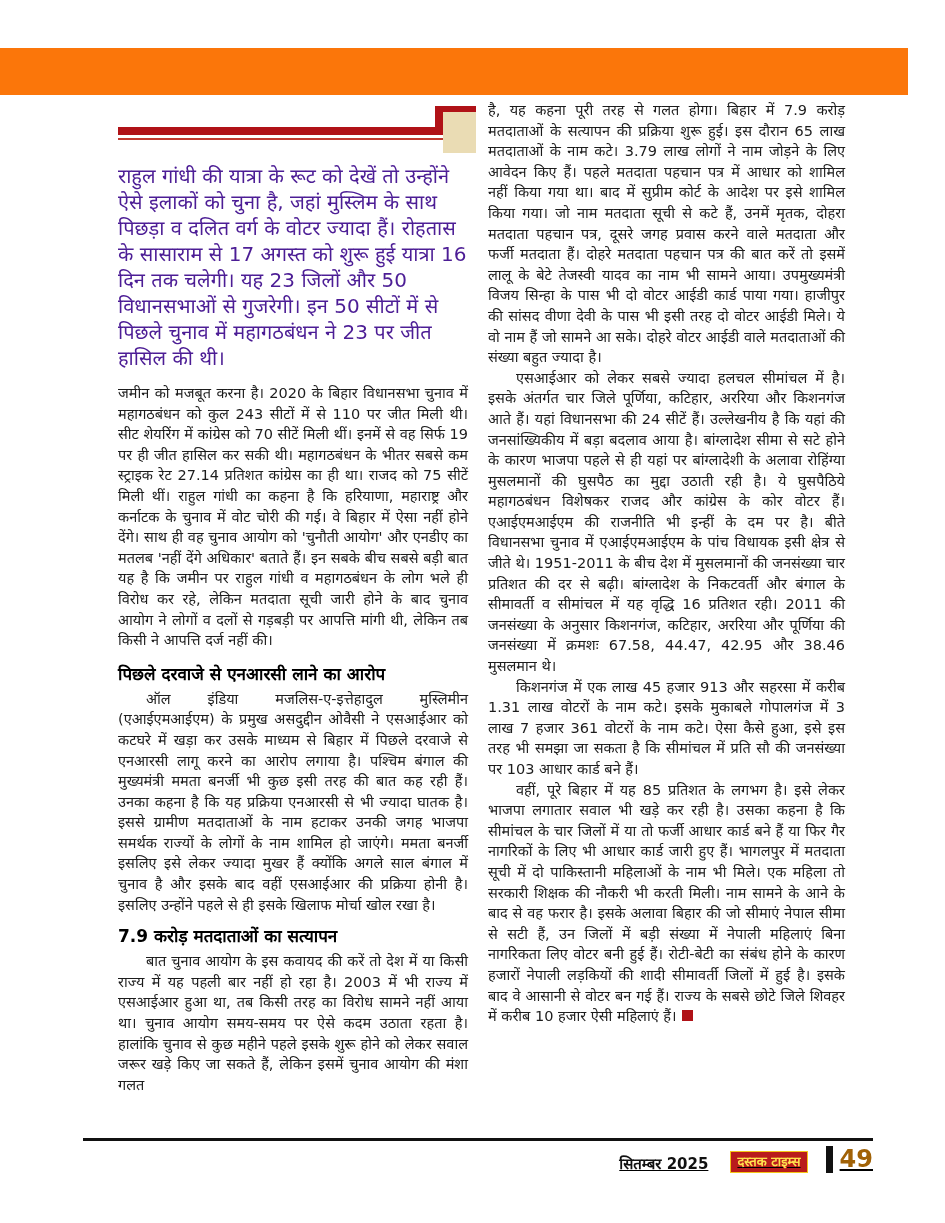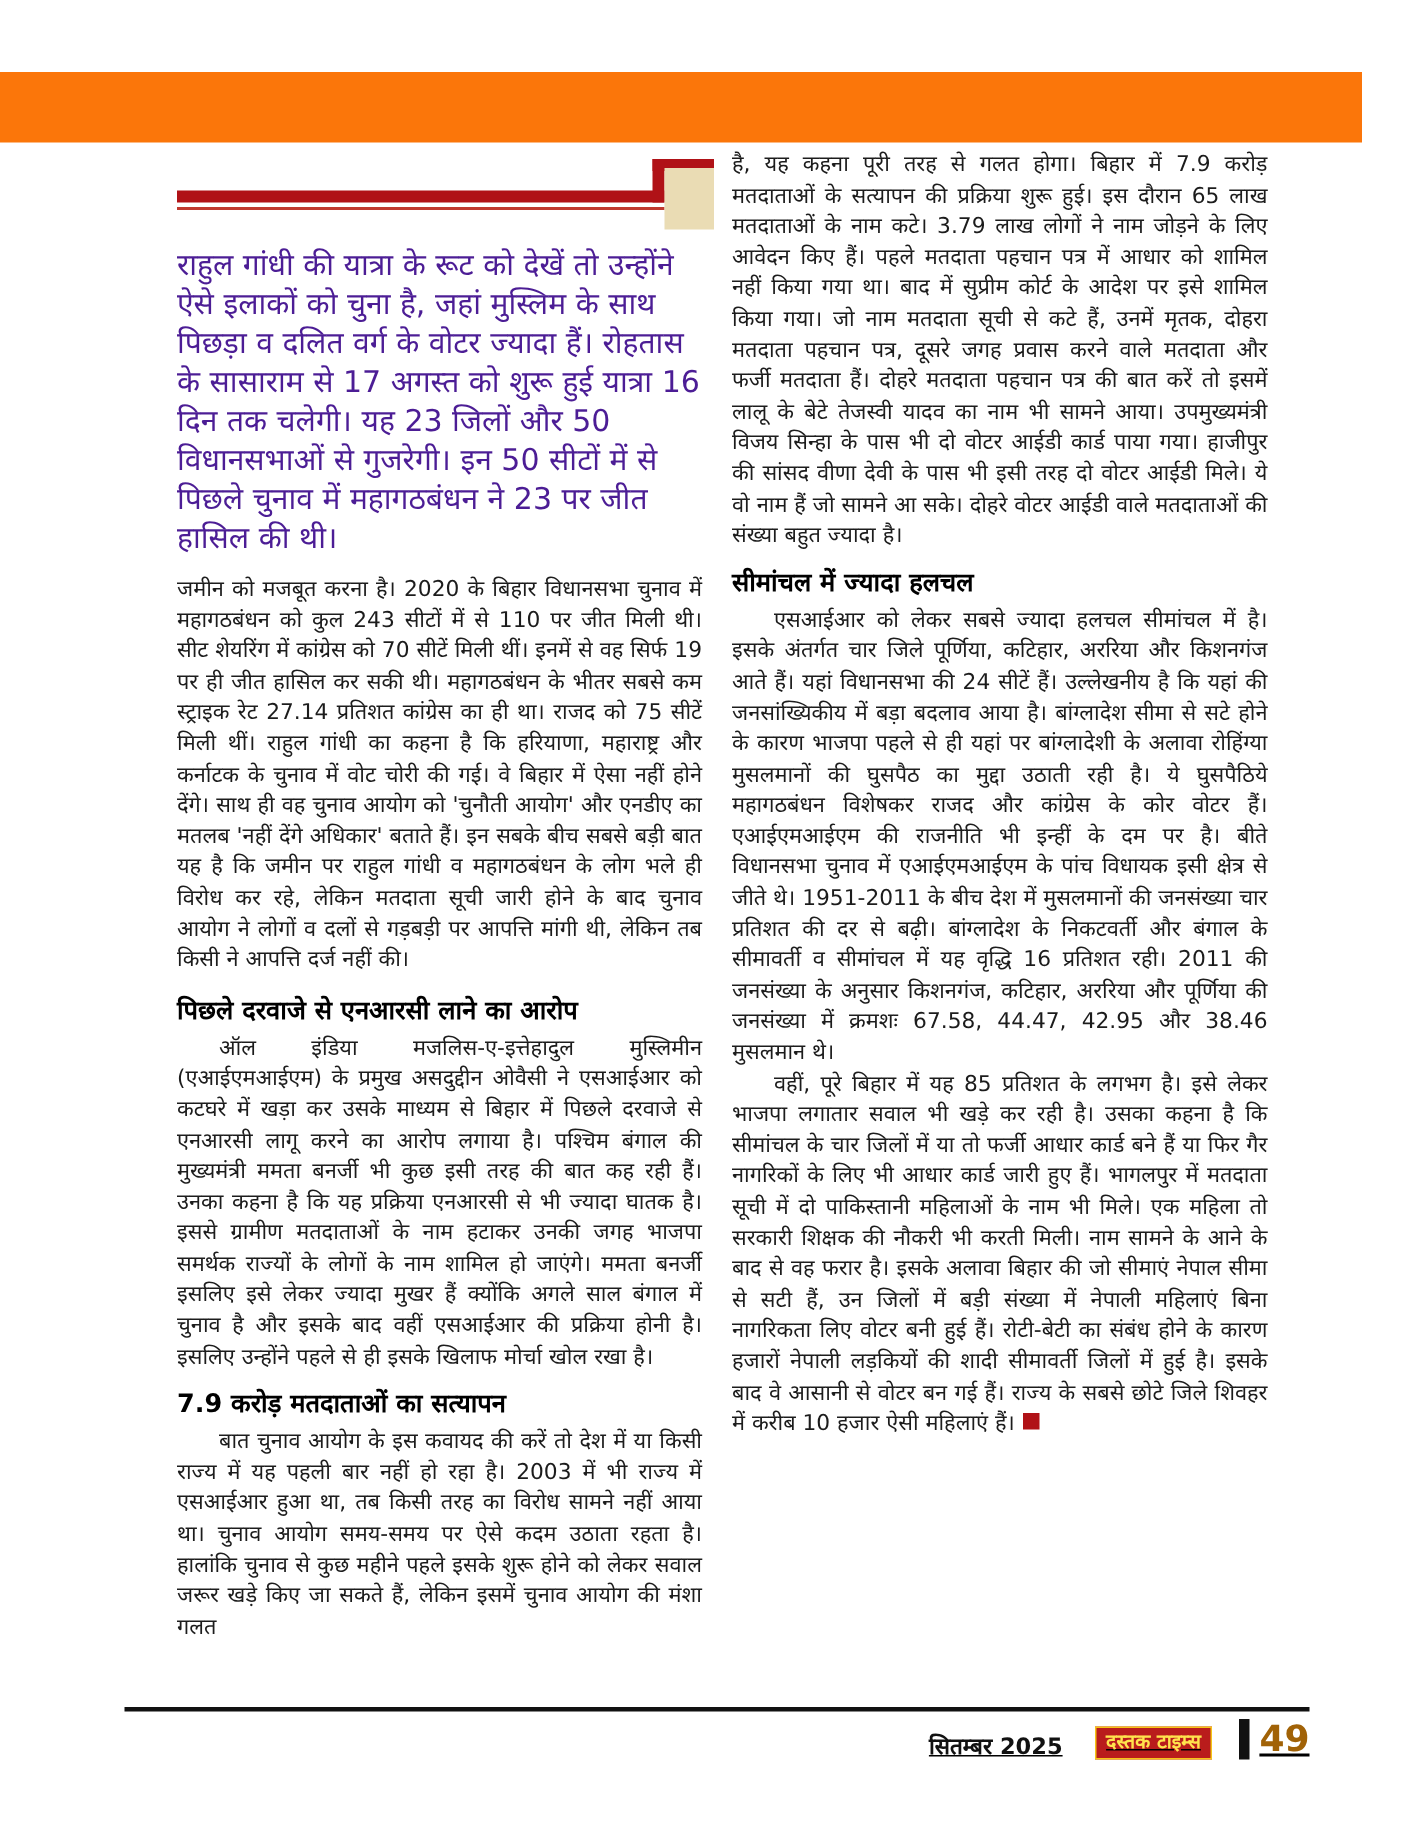--- a/index.html
+++ b/index.html
@@ -100,22 +100,22 @@
     <p class="pull-quote">राहुल गांधी की यात्रा के रूट को देखें तो उन्होंने ऐसे इलाकों को चुना है, जहां मुस्लिम के साथ पिछड़ा व दलित वर्ग के वोटर ज्यादा हैं। रोहतास के सासाराम से 17 अगस्त को शुरू हुई यात्रा 16 दिन तक चलेगी। यह 23 जिलों और 50 विधानसभाओं से गुजरेगी। इन 50 सीटों में से पिछले चुनाव में महागठबंधन ने 23 पर जीत हासिल की थी।</p>
     <p class="body">जमीन को मजबूत करना है। 2020 के बिहार विधानसभा चुनाव में महागठबंधन को कुल 243 सीटों में से 110 पर जीत मिली थी। सीट शेयरिंग में कांग्रेस को 70 सीटें मिली थीं। इनमें से वह सिर्फ 19 पर ही जीत हासिल कर सकी थी। महागठबंधन के भीतर सबसे कम स्ट्राइक रेट 27.14 प्रतिशत कांग्रेस का ही था। राजद को 75 सीटें मिली थीं। राहुल गांधी का कहना है कि हरियाणा, महाराष्ट्र और कर्नाटक के चुनाव में वोट चोरी की गई। वे बिहार में ऐसा नहीं होने देंगे। साथ ही वह चुनाव आयोग को 'चुनौती आयोग' और एनडीए का मतलब 'नहीं देंगे अधिकार' बताते हैं। इन सबके बीच सबसे बड़ी बात यह है कि जमीन पर राहुल गांधी व महागठबंधन के लोग भले ही विरोध कर रहे, लेकिन मतदाता सूची जारी होने के बाद चुनाव आयोग ने लोगों व दलों से गड़बड़ी पर आपत्ति मांगी थी, लेकिन तब किसी ने आपत्ति दर्ज नहीं की।</p>
     <h3 class="heading">पिछले दरवाजे से एनआरसी लाने का आरोप</h3>
     <p class="body indent">ऑल इंडिया मजलिस-ए-इत्तेहादुल मुस्लिमीन (एआईएमआईएम) के प्रमुख असदुद्दीन ओवैसी ने एसआईआर को कटघरे में खड़ा कर उसके माध्यम से बिहार में पिछले दरवाजे से एनआरसी लागू करने का आरोप लगाया है। पश्चिम बंगाल की मुख्यमंत्री ममता बनर्जी भी कुछ इसी तरह की बात कह रही हैं। उनका कहना है कि यह प्रक्रिया एनआरसी से भी ज्यादा घातक है। इससे ग्रामीण मतदाताओं के नाम हटाकर उनकी जगह भाजपा समर्थक राज्यों के लोगों के नाम शामिल हो जाएंगे। ममता बनर्जी इसलिए इसे लेकर ज्यादा मुखर हैं क्योंकि अगले साल बंगाल में चुनाव है और इसके बाद वहीं एसआईआर की प्रक्रिया होनी है। इसलिए उन्होंने पहले से ही इसके खिलाफ मोर्चा खोल रखा है।</p>
     <h3 class="heading">7.9 करोड़ मतदाताओं का सत्यापन</h3>
     <p class="body indent">बात चुनाव आयोग के इस कवायद की करें तो देश में या किसी राज्य में यह पहली बार नहीं हो रहा है। 2003 में भी राज्य में एसआईआर हुआ था, तब किसी तरह का विरोध सामने नहीं आया था। चुनाव आयोग समय-समय पर ऐसे कदम उठाता रहता है। हालांकि चुनाव से कुछ महीने पहले इसके शुरू होने को लेकर सवाल जरूर खड़े किए जा सकते हैं, लेकिन इसमें चुनाव आयोग की मंशा गलत</p>
   </div>
 
   <div class="col col-right">
     <p class="body">है, यह कहना पूरी तरह से गलत होगा। बिहार में 7.9 करोड़ मतदाताओं के सत्यापन की प्रक्रिया शुरू हुई। इस दौरान 65 लाख मतदाताओं के नाम कटे। 3.79 लाख लोगों ने नाम जोड़ने के लिए आवेदन किए हैं। पहले मतदाता पहचान पत्र में आधार को शामिल नहीं किया गया था। बाद में सुप्रीम कोर्ट के आदेश पर इसे शामिल किया गया। जो नाम मतदाता सूची से कटे हैं, उनमें मृतक, दोहरा मतदाता पहचान पत्र, दूसरे जगह प्रवास करने वाले मतदाता और फर्जी मतदाता हैं। दोहरे मतदाता पहचान पत्र की बात करें तो इसमें लालू के बेटे तेजस्वी यादव का नाम भी सामने आया। उपमुख्यमंत्री विजय सिन्हा के पास भी दो वोटर आईडी कार्ड पाया गया। हाजीपुर की सांसद वीणा देवी के पास भी इसी तरह दो वोटर आईडी मिले। ये वो नाम हैं जो सामने आ सके। दोहरे वोटर आईडी वाले मतदाताओं की संख्या बहुत ज्यादा है।</p>
-    <h3 class="heading">सीमांचल में ज्यादा हलचल</h3>
     <p class="body indent">एसआईआर को लेकर सबसे ज्यादा हलचल सीमांचल में है। इसके अंतर्गत चार जिले पूर्णिया, कटिहार, अररिया और किशनगंज आते हैं। यहां विधानसभा की 24 सीटें हैं। उल्लेखनीय है कि यहां की जनसांख्यिकीय में बड़ा बदलाव आया है। बांग्लादेश सीमा से सटे होने के कारण भाजपा पहले से ही यहां पर बांग्लादेशी के अलावा रोहिंग्या मुसलमानों की घुसपैठ का मुद्दा उठाती रही है। ये घुसपैठिये महागठबंधन विशेषकर राजद और कांग्रेस के कोर वोटर हैं। एआईएमआईएम की राजनीति भी इन्हीं के दम पर है। बीते विधानसभा चुनाव में एआईएमआईएम के पांच विधायक इसी क्षेत्र से जीते थे। 1951-2011 के बीच देश में मुसलमानों की जनसंख्या चार प्रतिशत की दर से बढ़ी। बांग्लादेश के निकटवर्ती और बंगाल के सीमावर्ती व सीमांचल में यह वृद्धि 16 प्रतिशत रही। 2011 की जनसंख्या के अनुसार किशनगंज, कटिहार, अररिया और पूर्णिया की जनसंख्या में क्रमशः 67.58, 44.47, 42.95 और 38.46 मुसलमान थे।</p>
+    <p class="body indent">किशनगंज में एक लाख 45 हजार 913 और सहरसा में करीब 1.31 लाख वोटरों के नाम कटे। इसके मुकाबले गोपालगंज में 3 लाख 7 हजार 361 वोटरों के नाम कटे। ऐसा कैसे हुआ, इसे इस तरह भी समझा जा सकता है कि सीमांचल में प्रति सौ की जनसंख्या पर 103 आधार कार्ड बने हैं।</p>
     <p class="body indent"><span>वहीं, पूरे बिहार में यह 85 प्रतिशत के लगभग है। इसे लेकर भाजपा लगातार सवाल भी खड़े कर रही है। उसका कहना है कि सीमांचल के चार जिलों में या तो फर्जी आधार कार्ड बने हैं या फिर गैर नागरिकों के लिए भी आधार कार्ड जारी हुए हैं। भागलपुर में मतदाता सूची में दो पाकिस्तानी महिलाओं के नाम भी मिले। एक महिला तो सरकारी शिक्षक की नौकरी भी करती मिली। नाम सामने के आने के बाद से वह फरार है। इसके अलावा बिहार की जो सीमाएं नेपाल सीमा से सटी हैं, उन जिलों में बड़ी संख्या में नेपाली महिलाएं बिना नागरिकता लिए वोटर बनी हुई हैं। रोटी-बेटी का संबंध होने के कारण हजारों नेपाली लड़कियों की शादी सीमावर्ती जिलों में हुई है। इसके बाद वे आसानी से वोटर बन गई हैं। राज्य के सबसे छोटे जिले शिवहर में करीब 10 हजार ऐसी महिलाएं हैं।</span><span class="endmark"></span></p>
   </div>
 
   <div class="footer-line"></div>
   <div class="footer">
     <span class="f-date">सितम्बर 2025</span>
     <span class="f-logo">दस्तक टाइम्स</span>
     <span class="f-bar"></span>
     <span class="f-page">49</span>
   </div>

